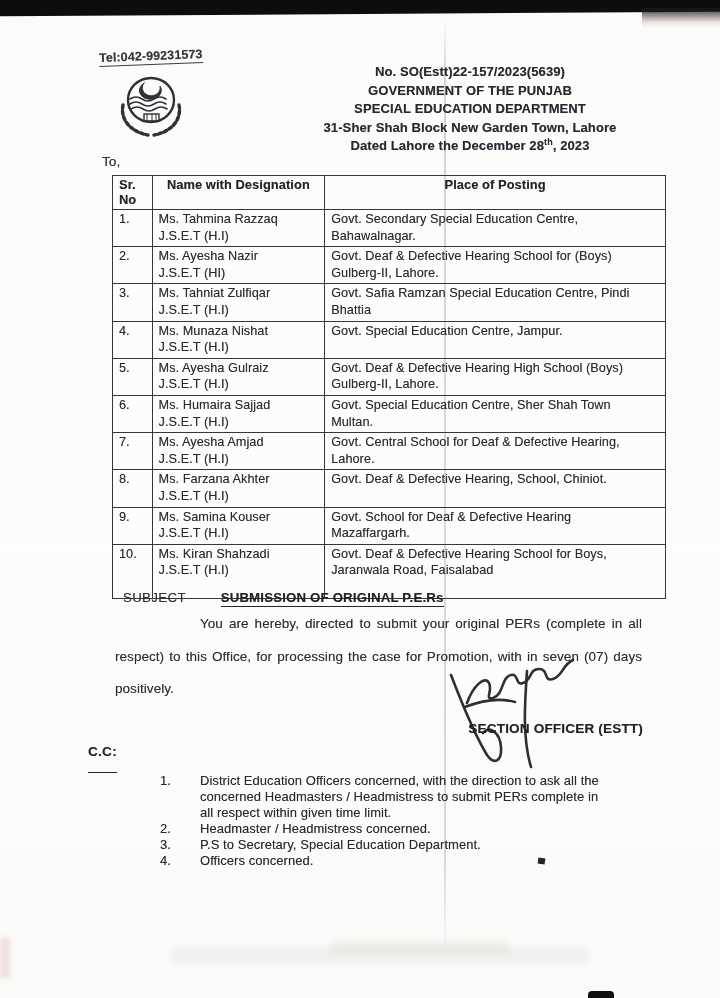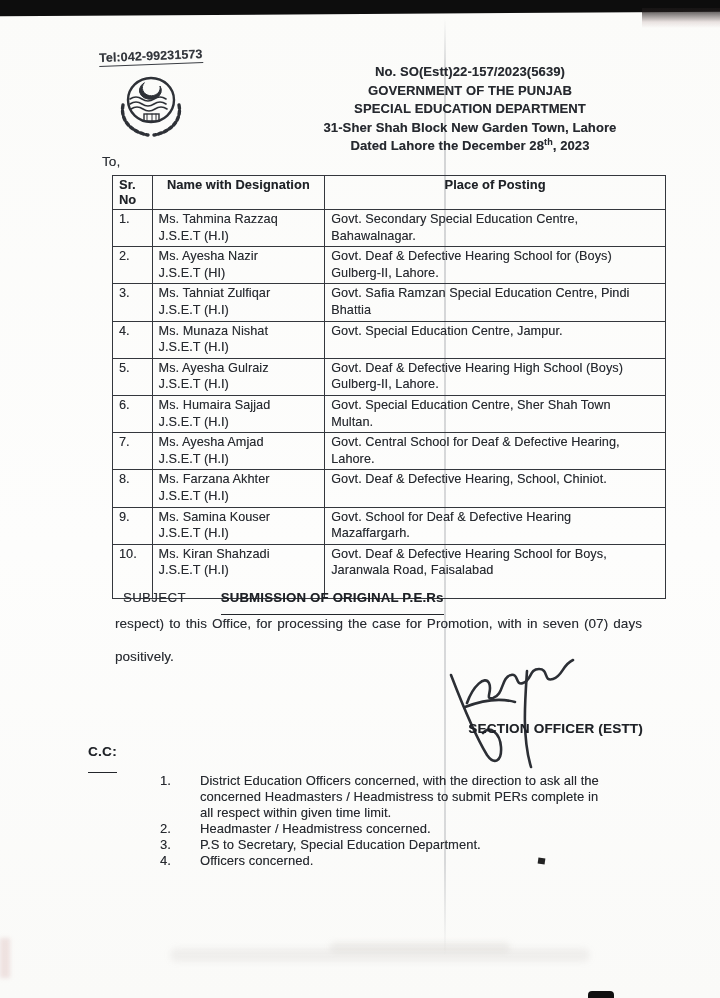--- a/index.html
+++ b/index.html
@@ -43,21 +43,21 @@
   col.c-sr{width:36px;} col.c-name{width:157px;} col.c-post{width:310px;}
   th.h-sr{text-align:left;padding-left:4px;line-height:15px;padding-top:2px;}
   th.h-name,th.h-post{text-align:center;padding-top:3px;margin-top:19px;}
   tr.r{height:35px;} tr.r-last{height:54px;} tr.r-head{height:31px;}
   td.sr{padding-left:5px;}
 
   
   .subject-row{position:absolute;left:123px;top:590px;font-size:13.2px;}
   .subject-label{display:inline-block;color:#2d3036;letter-spacing:0.4px;}
   .subject-title{display:inline-block;margin-left:31px;font-weight:bold;color:#1e2126;
-    border-bottom:1.8px solid #23262b;padding-bottom:9px;letter-spacing:0.2px;}
+    border-bottom:1.8px solid #23262b;padding-bottom:1px;letter-spacing:0.2px;}
 
   
   .body-par{position:absolute;left:115px;top:616px;width:527px;font-size:13.4px;color:#2a2d33;}
   .body-line{height:18px;margin-bottom:14.5px;white-space:nowrap;}
   .body-line.just{white-space:normal;text-align:justify;text-align-last:justify;}
   .body-line.indent{padding-left:85px;}
 
   
   .signature{position:absolute;left:421px;top:649px;z-index:3;}
   .officer-title{position:absolute;left:420px;top:721px;width:223px;text-align:right;
@@ -238,20 +238,21 @@
     </tr>
   </tbody>
     </table>
 
   <div class="subject-row">
     <span class="subject-label">SUBJECT</span>
     <span class="subject-title">SUBMISSION OF ORIGINAL P.E.Rs</span>
   </div>
 
   <div class="body-par">
+    <div class="body-line just indent">You are hereby, directed to submit your original PERs (complete in all</div>
     <div class="body-line just">respect) to this Office, for processing the case for Promotion, with in seven (07) days</div>
     <div class="body-line">positively.</div>
   </div>
 
   <svg class="signature" width="165" height="128" viewBox="0 0 165 128">
     <g stroke="#1b1e25" stroke-width="2.6" fill="none" stroke-linecap="round" stroke-linejoin="round" opacity="0.92">
       <path d="M30,26 C40,52 55,88 66,106 C73,116 81,113 80,98 C79,84 69,76 62,84"></path>
       <path d="M106,22 C104,52 101,88 110,118"></path>
       <path d="M46,54 C52,37 64,26 68,34 C72,42 63,51 72,49 C83,46 80,28 90,26 C98,24 94,37 102,34 C111,31 108,20 118,20 C128,20 122,33 132,30 C142,27 141,16 152,11"></path>
       <path d="M44,58 C62,51 80,49 94,53"></path>

